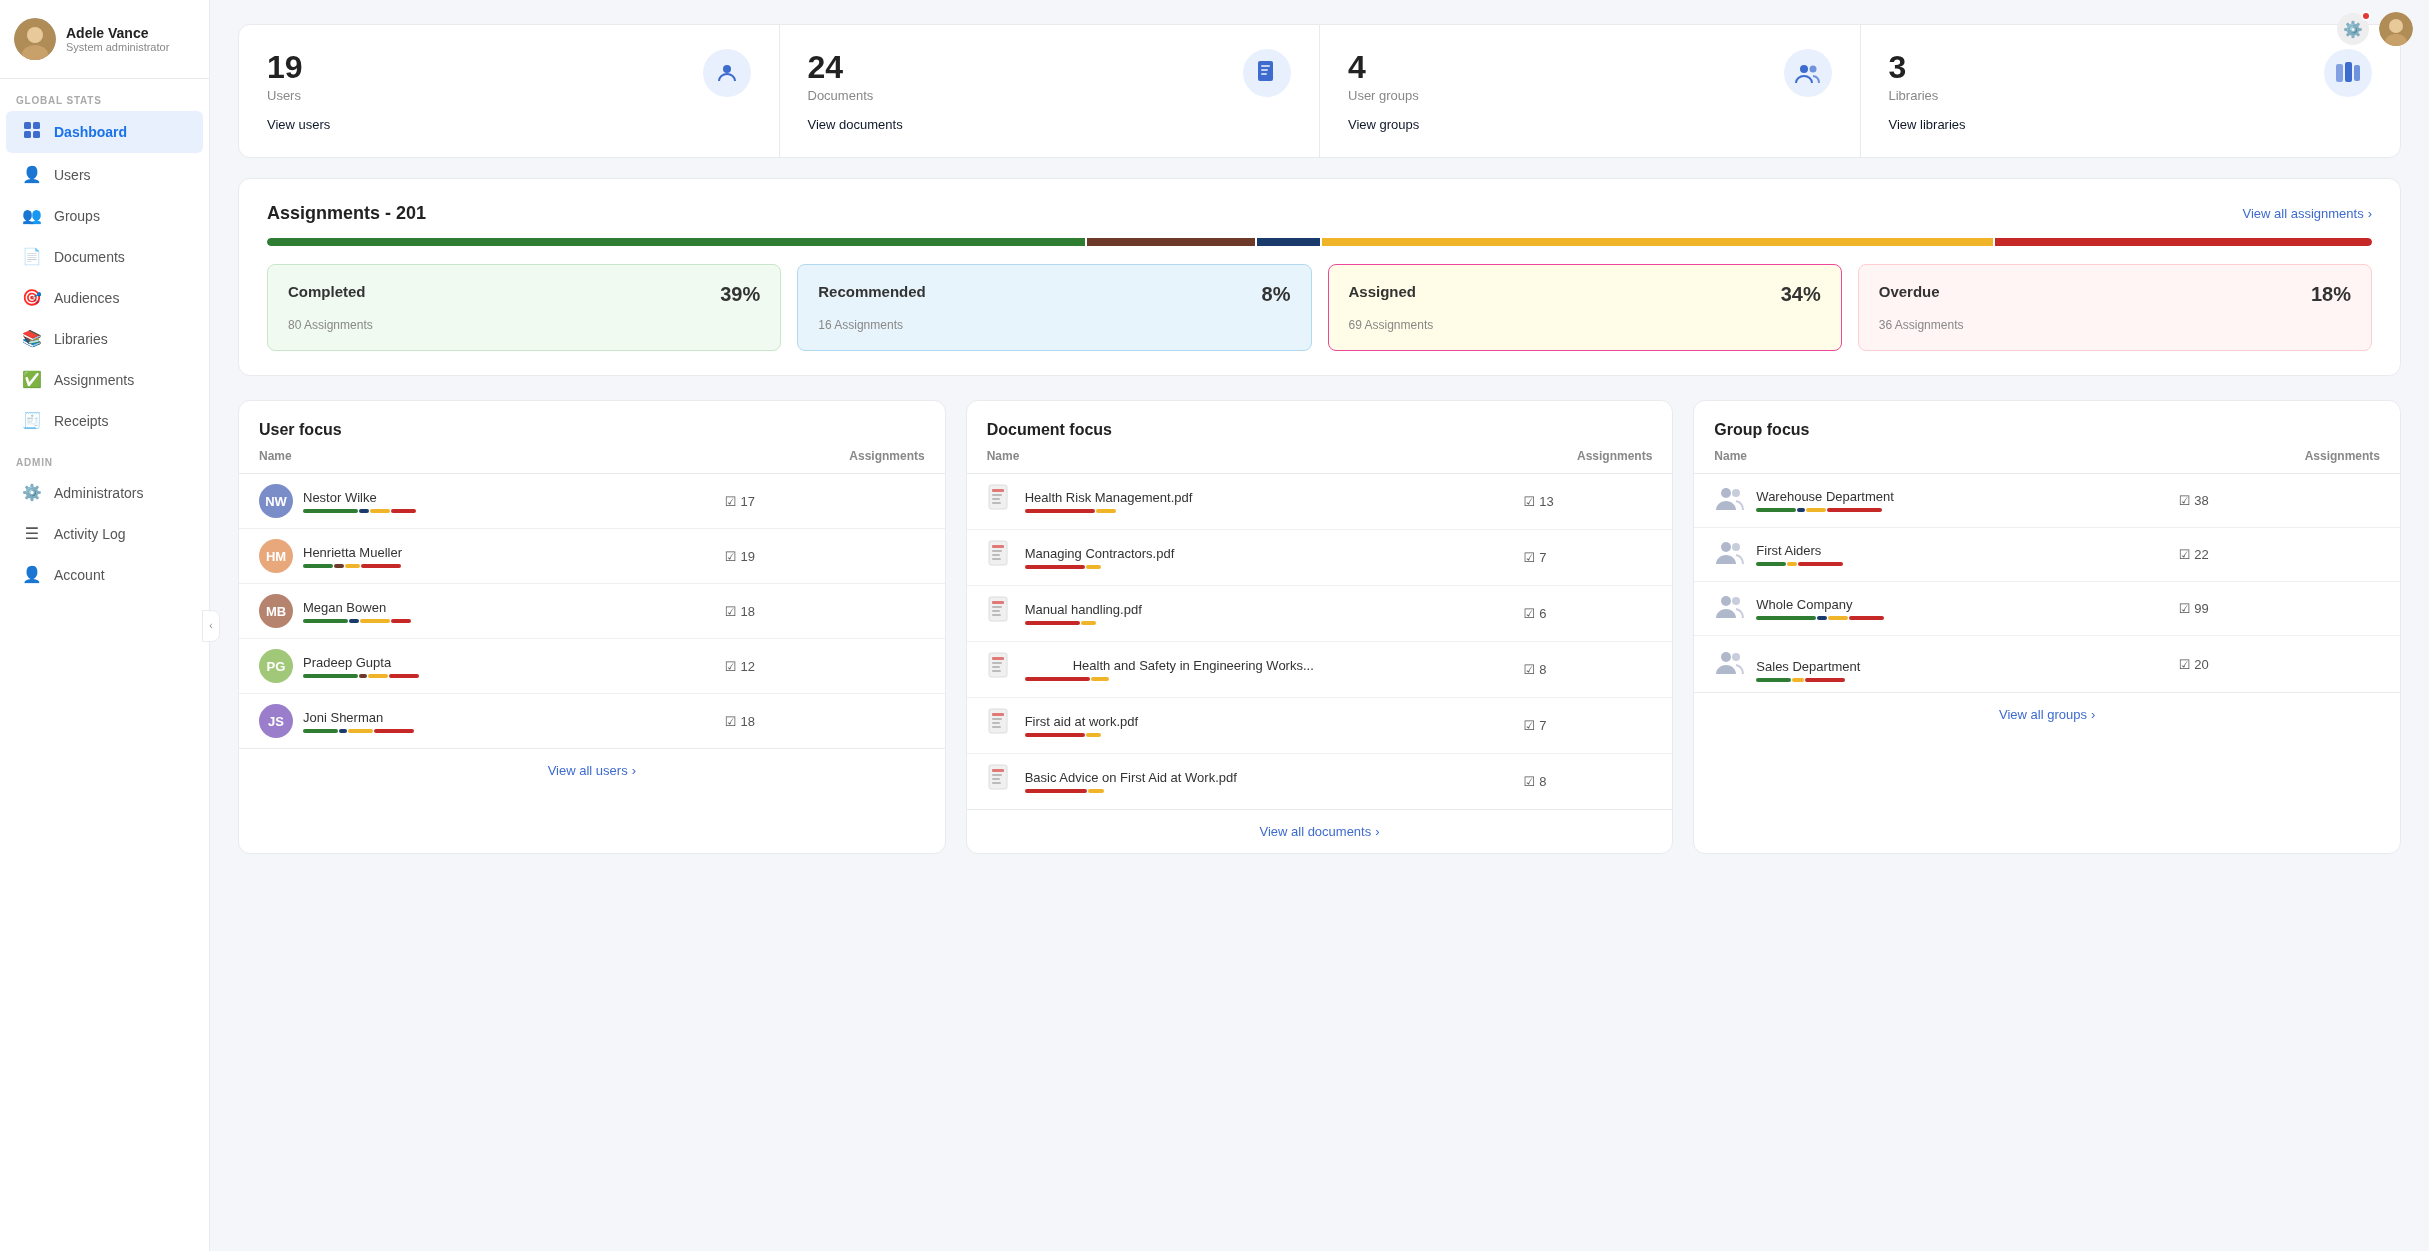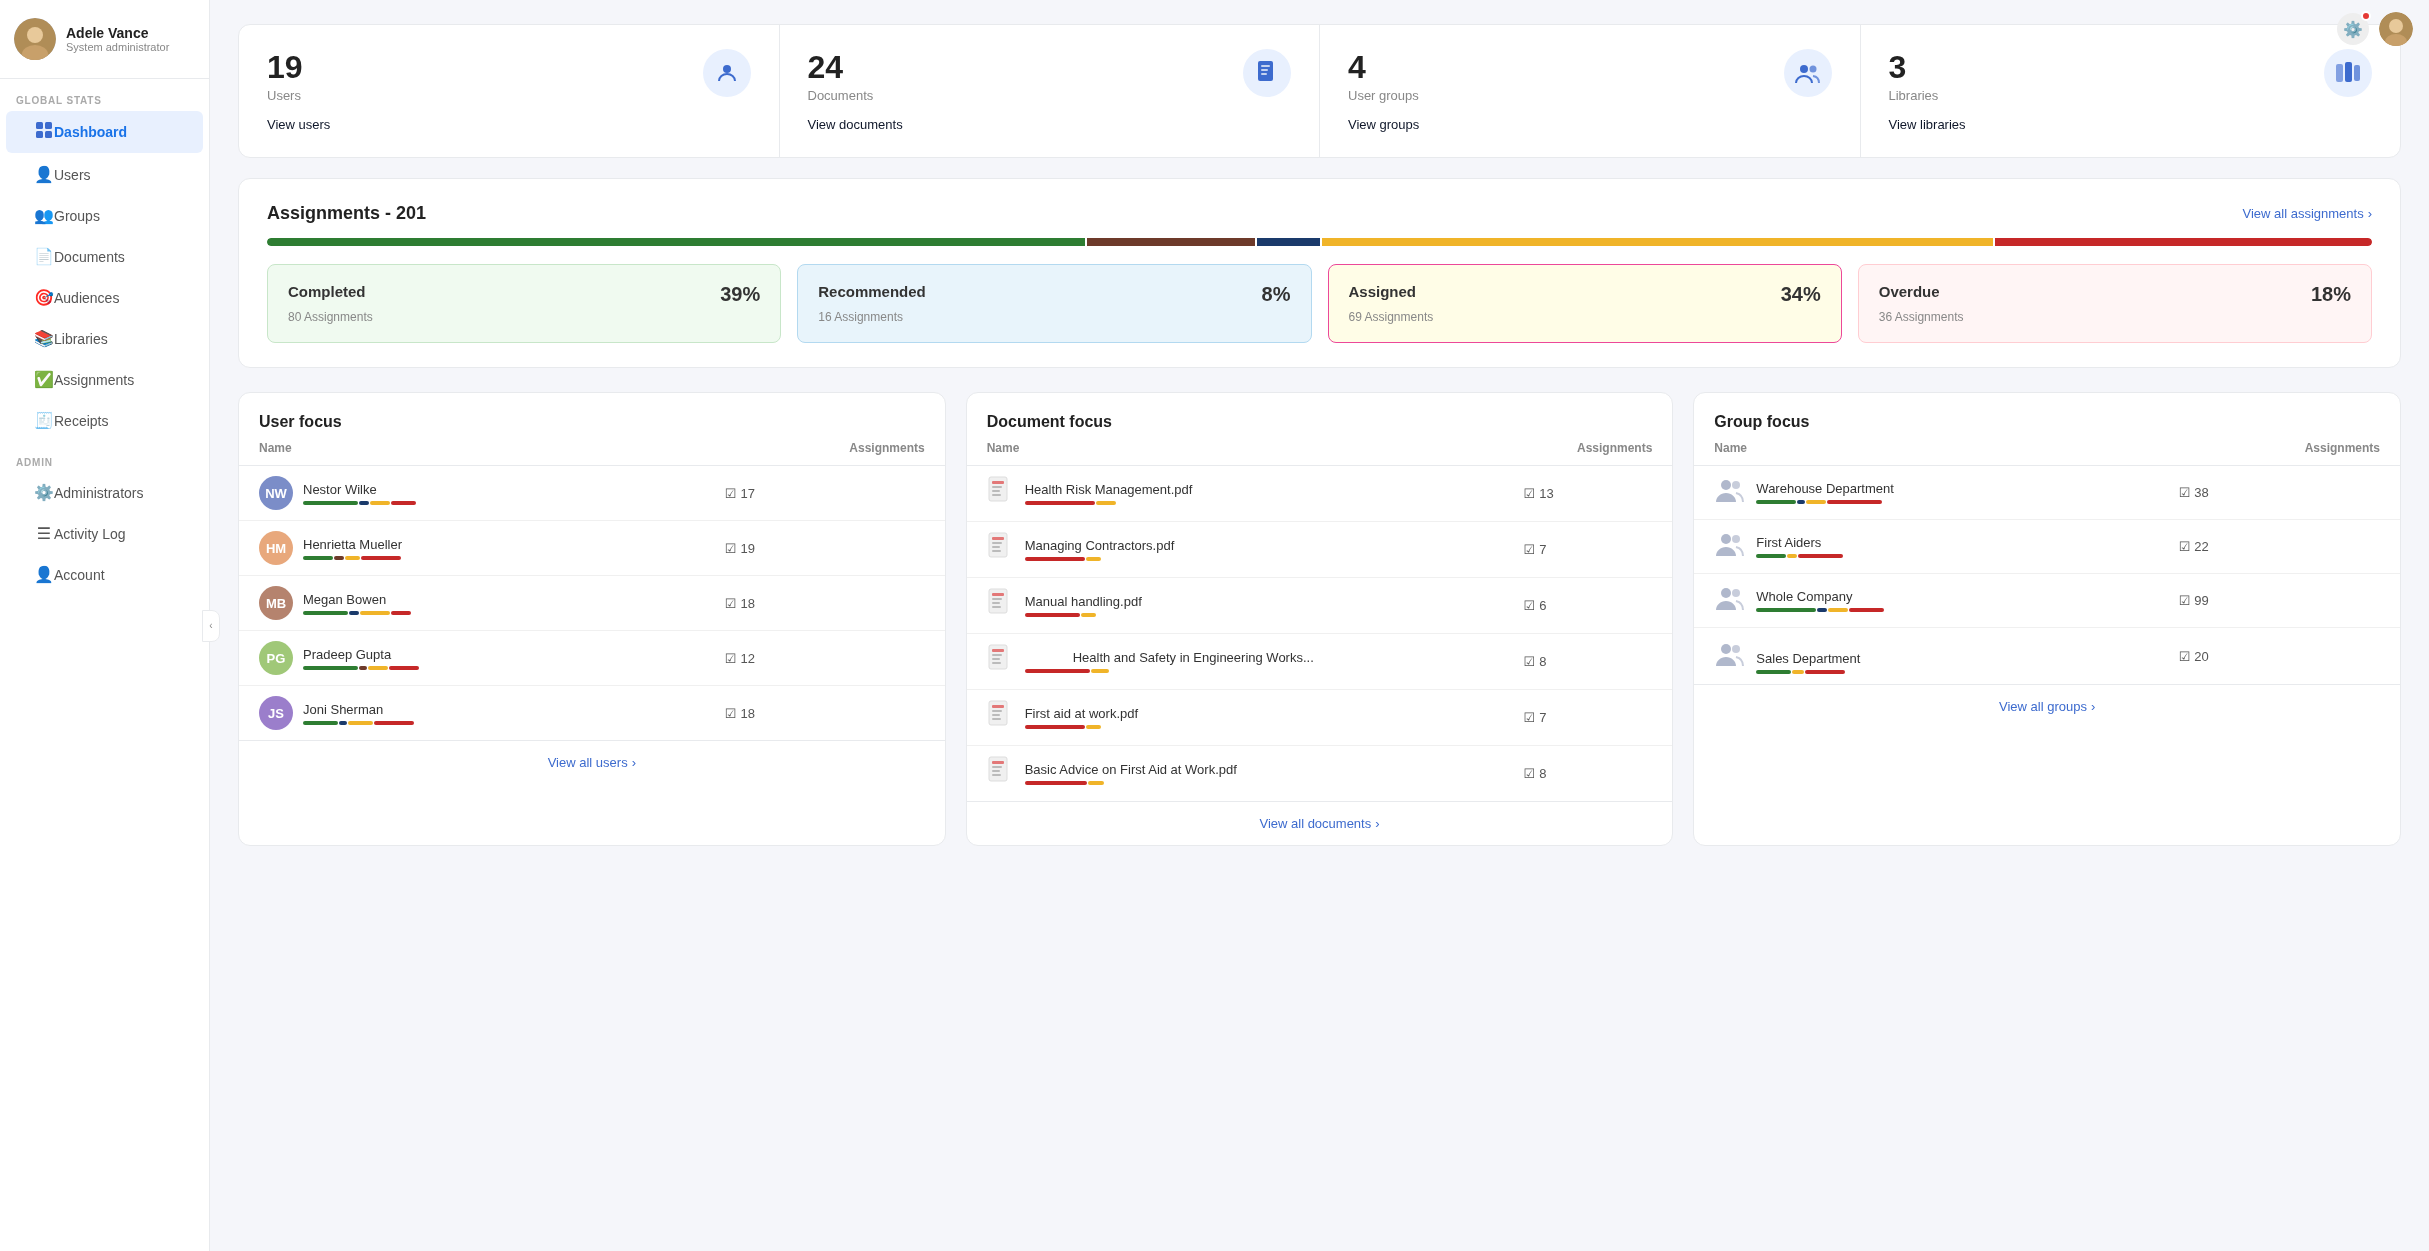--- a/index.html
+++ b/index.html
@@ -36,22 +36,22 @@
     .sidebar-user-role { font-size: 11px; color: #888; }
 
     .sidebar-section-label {
       font-size: 10px; font-weight: 700; color: #aaa;
       letter-spacing: 0.08em;
       padding: 16px 16px 4px;
       text-transform: uppercase;
     }
 
     .sidebar-item {
-      display: flex; align-items: center; 
-      padding: 10px 28px;
+      display: flex; align-items: center; gap: 12px;
+      padding: 10px 16px;
       cursor: pointer;
       color: #555;
       font-size: 14px;
       border-radius: 6px;
       margin: 1px 6px;
       transition: background 0.15s;
     }
     .sidebar-item.active { background: #e8f0fe; color: #1a73e8; font-weight: 600; }
     .sidebar-item .icon { font-size: 16px; width: 20px; text-align: center; }
 
@@ -157,21 +157,21 @@
       padding: 18px 20px;
     }
     .ac-completed { background: #f0faf0; border: 1px solid #c8e6c9; }
     .ac-recommended { background: #e8f4fb; border: 1px solid #b3d9f0; }
     .ac-assigned { background: #fffde7; border: 1px solid #ec4899; }
     .ac-overdue { background: #fff5f5; border: 1px solid #ffcdd2; }
 
     .ac-header { display: flex; justify-content: space-between; align-items: flex-start; }
     .ac-label { font-size: 15px; font-weight: 700; color: #333; }
     .ac-percent { font-size: 20px; font-weight: 700; color: #333; }
-    .ac-count { font-size: 12px; color: #888; margin-top: 4px; }
+    .ac-count { font-size: 12px; color: #888; margin-top: 12px; }
 
     
     .focus-sections {
       display: flex;
       gap: 20px;
       margin-bottom: 10px;
     }
     .focus-section {
       flex: 1;
       background: #fff;

